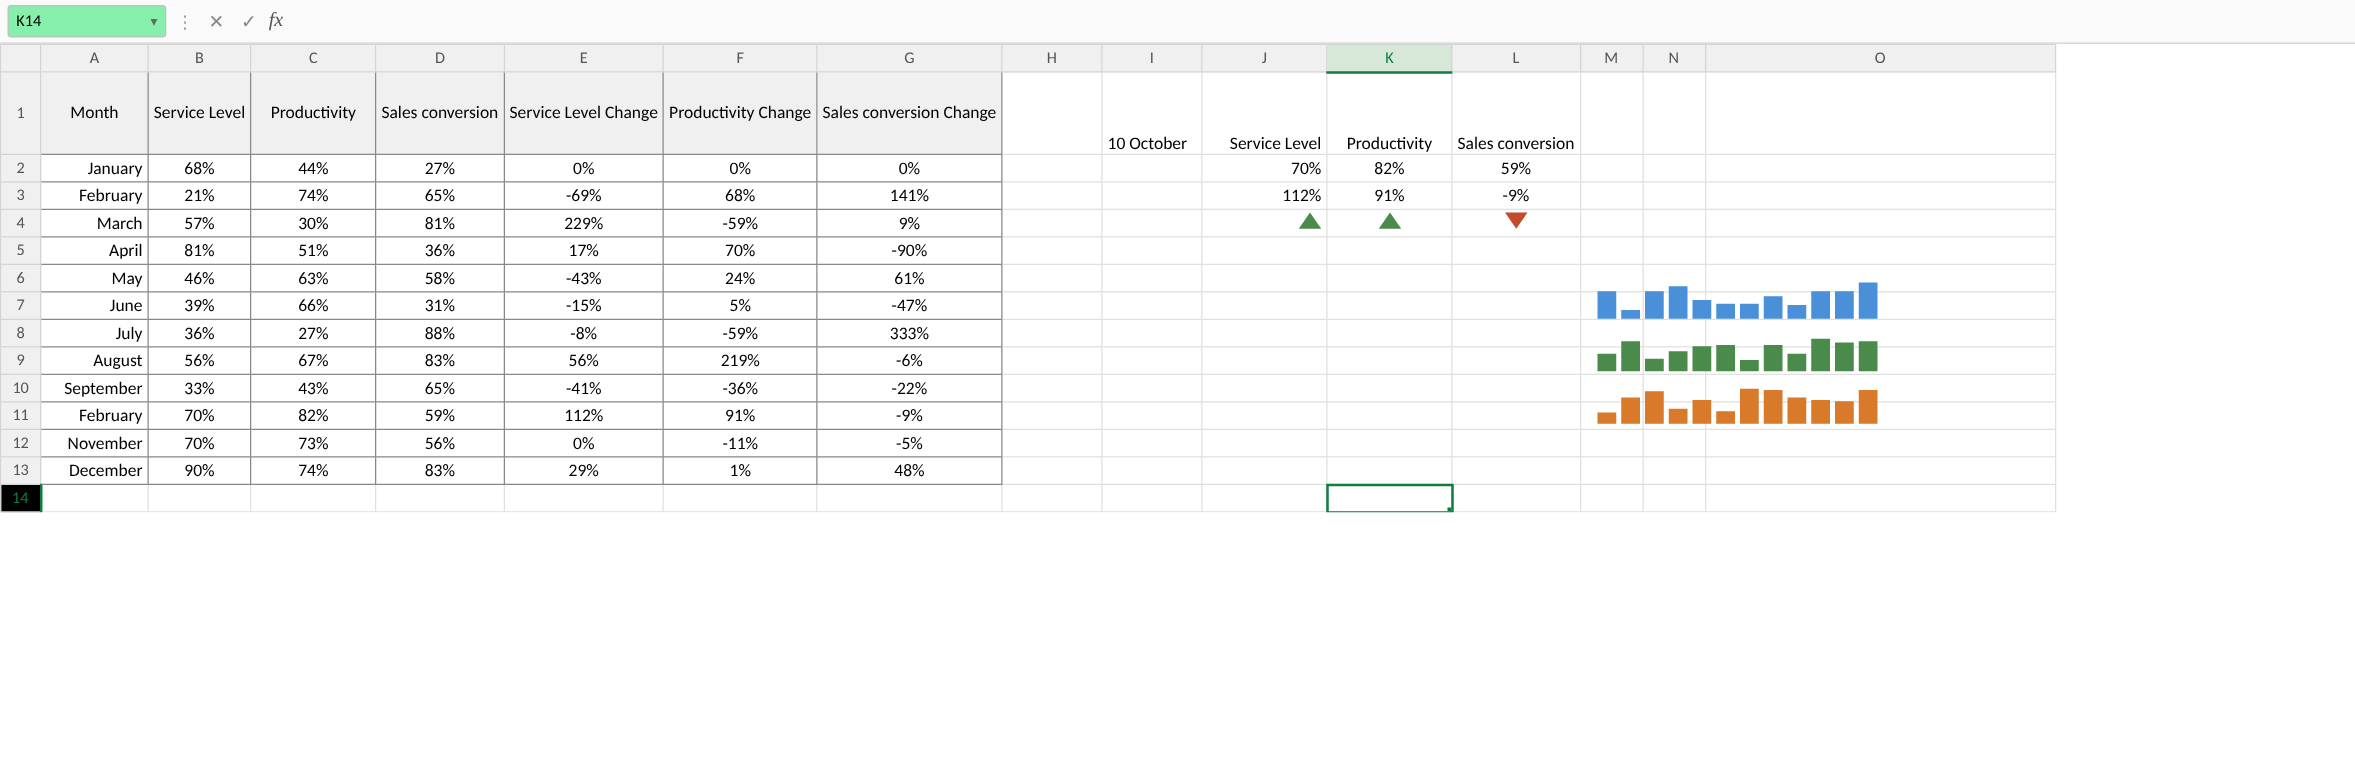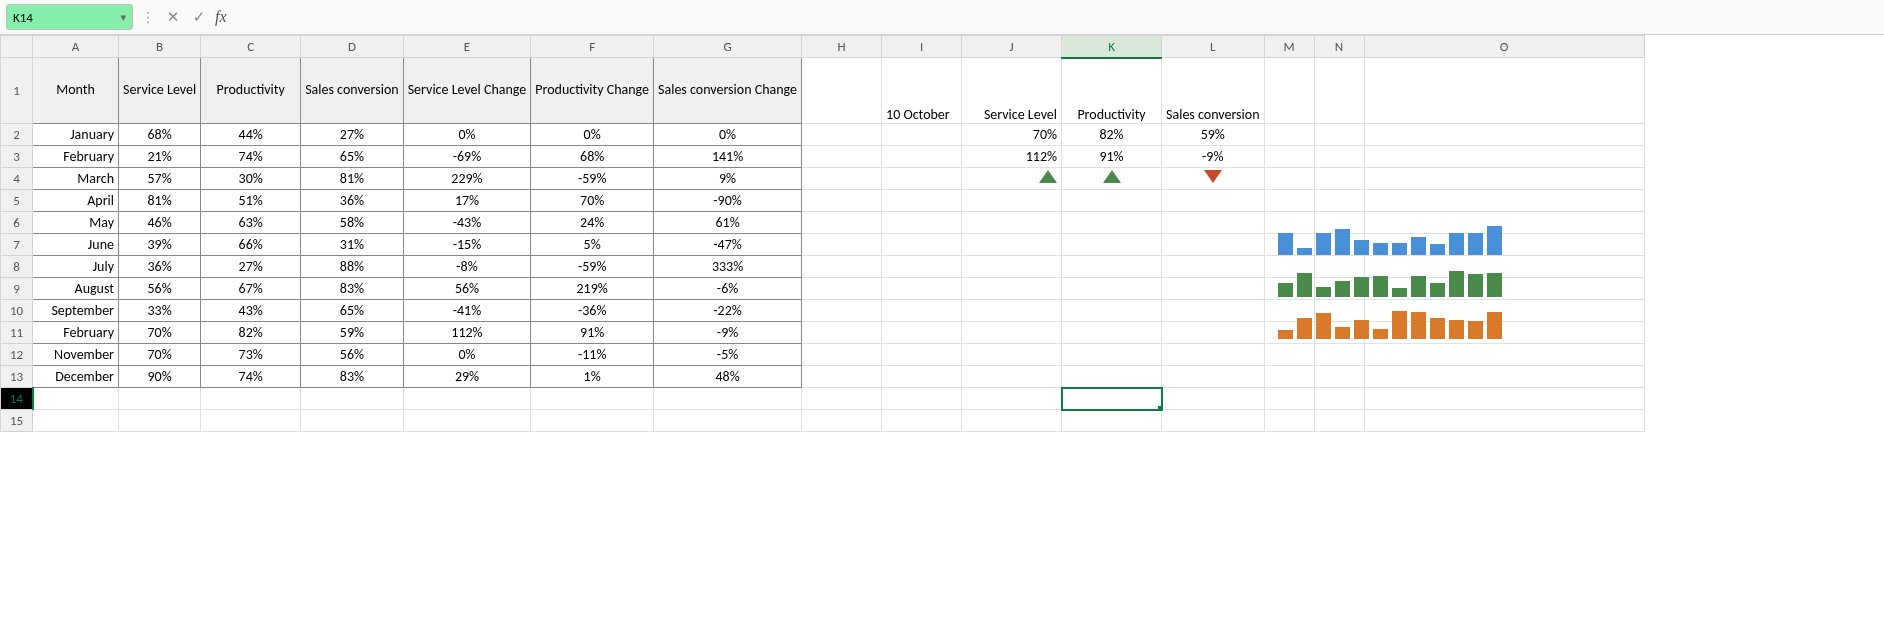--- a/index.html
+++ b/index.html
@@ -478,38 +478,20 @@
           <td class="cell"></td>
           <td class="cell"></td>
           <td class="cell"></td>
           <td class="cell"></td>
           <td class="cell"></td>
           <td class="cell"></td>
           <td class="cell"></td>
           <td class="cell"></td>
           <td class="cell"></td>
           <td class="cell active"></td>
-          <td class="cell"></td>
-          <td class="cell"></td>
-          <td class="cell"></td>
-          <td class="cell"></td>
-        </tr>
-        <tr>
-          <th class="row-head">15</th>
-          <td class="cell"></td>
-          <td class="cell"></td>
-          <td class="cell"></td>
-          <td class="cell"></td>
-          <td class="cell"></td>
-          <td class="cell"></td>
-          <td class="cell"></td>
-          <td class="cell"></td>
-          <td class="cell"></td>
-          <td class="cell"></td>
-          <td class="cell"></td>
           <td class="cell"></td>
           <td class="cell"></td>
           <td class="cell"></td>
           <td class="cell"></td>
         </tr>
       </tbody>
     </table>
 
 <div class="spark-wrap" id="sparks" style="left: 1278px; top: 186px;">
       <div class="spark-row">

